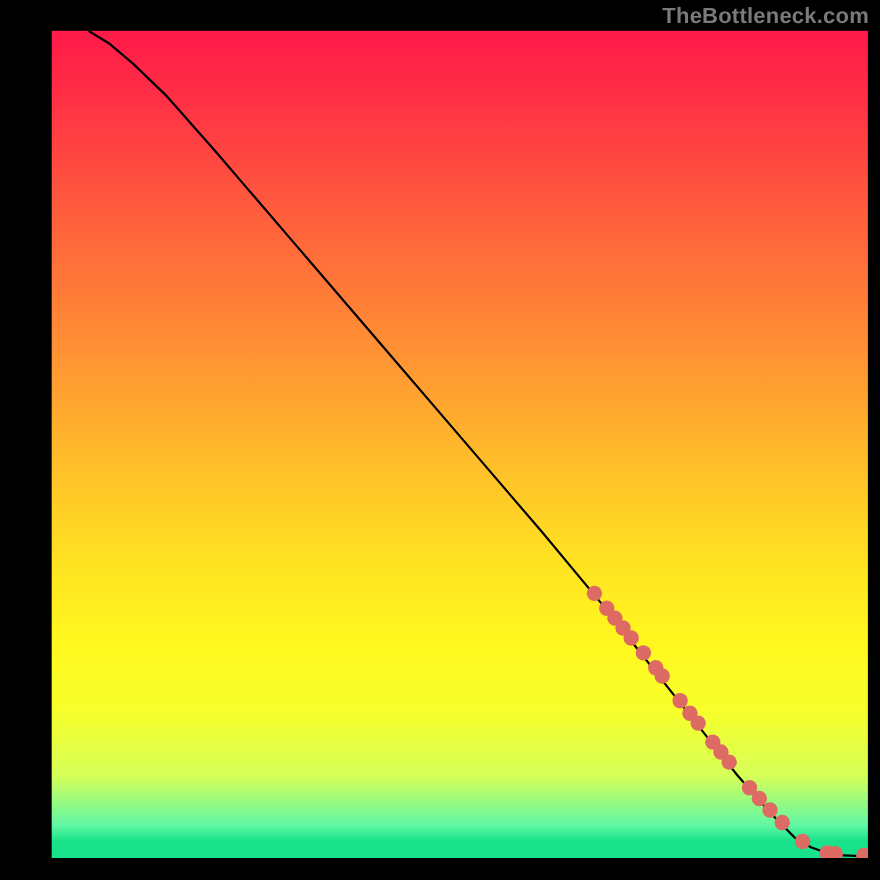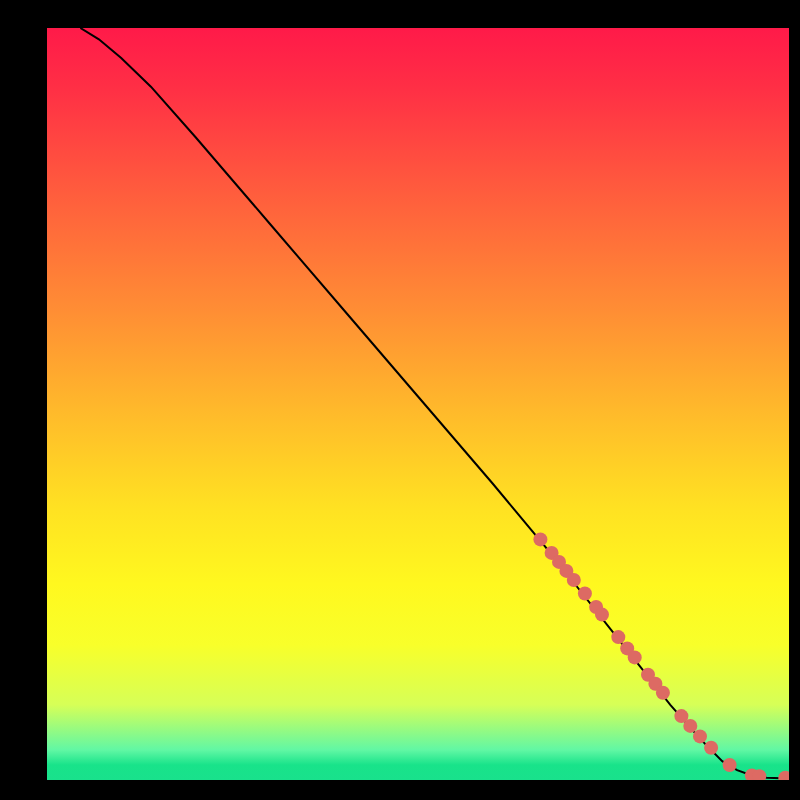--- a/index.html
+++ b/index.html
@@ -64,20 +64,21 @@
   }
   .dot {
     fill: #dd6a63;
     stroke: none;
   }
 </style>
 </head>
 <body>
 
 <div class="frame">
+  <div class="watermark">TheBottleneck.com</div>
 
   <div class="plot">
     <svg class="overlay" viewBox="0 0 742 752" preserveAspectRatio="none">
       <path id="curve-path" class="curve" d="M33.4 0.0 L51.9 11.3 L74.2 30.1 L103.9 58.7 L148.4 109.0 L222.6 195.5 L296.8 282.0 L371.0 368.5 L445.2 455.0 L504.6 526.4 L534.2 564.0 L563.9 601.6 L593.6 639.2 L623.3 676.8 L653.0 710.6 L675.2 733.2 L690.1 742.2 L704.9 747.5 L719.7 749.7 L742.0 750.5"></path>
       <g id="dots">
           <circle cx="493.4" cy="511.4" r="7" class="dot"></circle>
           <circle cx="504.6" cy="524.9" r="7" class="dot"></circle>
           <circle cx="512.0" cy="533.9" r="7" class="dot"></circle>
           <circle cx="519.4" cy="542.9" r="7" class="dot"></circle>
           <circle cx="526.8" cy="552.0" r="7" class="dot"></circle>

